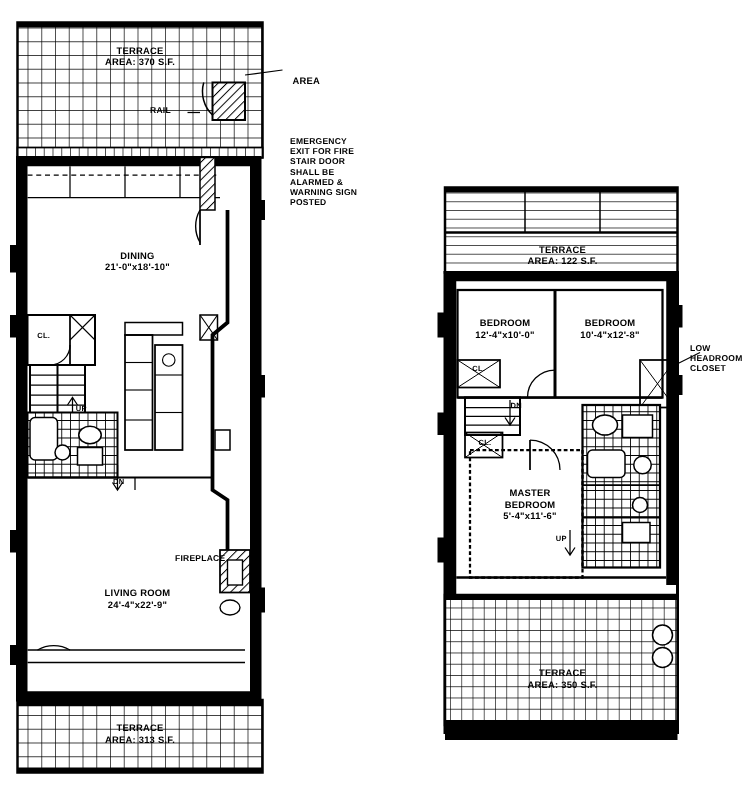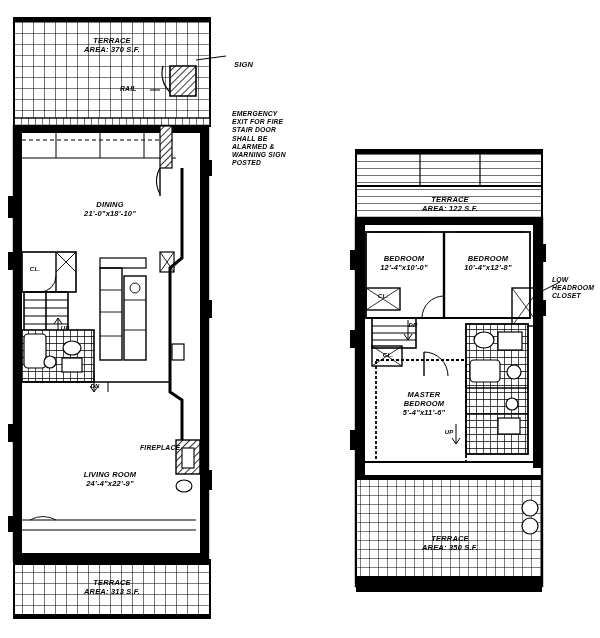--- a/index.html
+++ b/index.html
@@ -23,21 +23,20 @@
   .lbl {
     position: absolute;
     font-family: "Liberation Sans", sans-serif;
     font-size: 7.5px;
     line-height: 9px;
     color: #000;
     letter-spacing: 0.2px;
     text-align: center;
     white-space: pre;
     font-weight: 700;
-    font-style: italic;
   }
   .lbl.left { text-align: left; }
   .lbl.small { font-size: 6.8px; line-height: 8.2px; }
   .lbl.tiny { font-size: 6px; line-height: 7px; }
 </style>
 </head>
 <body>
 
 <svg id="plan" viewBox="0 0 600 638" xmlns="http://www.w3.org/2000/svg">
   <defs>
@@ -243,21 +242,21 @@
 
 <div class="lbl" style="left:62px; top:36px; width:100px;">TERRACE
 AREA: 370 S.F.</div>
 <div class="lbl" style="left:60px; top:200px; width:100px;">DINING
 21'-0"x18'-10"</div>
 <div class="lbl" style="left:60px; top:470px; width:100px;">LIVING ROOM
 24'-4"x22'-9"</div>
 <div class="lbl" style="left:62px; top:578px; width:100px;">TERRACE
 AREA: 313 S.F.</div>
 
-<div class="lbl left" style="left:234px; top:60px;">SIGN</div>
+<div class="lbl left" style="left:234px; top:60px;">AREA</div>
 <div class="lbl left small" style="left:120px; top:85px;">RAIL</div>
 <div class="lbl left small" style="left:232px; top:110px;">EMERGENCY
 EXIT FOR FIRE
 STAIR DOOR
 SHALL BE
 ALARMED &amp;
 WARNING SIGN
 POSTED</div>
 <div class="lbl tiny" style="left:24px; top:266px; width:22px;">CL.</div>
 <div class="lbl tiny" style="left:56px; top:325px; width:18px;">UP</div>

